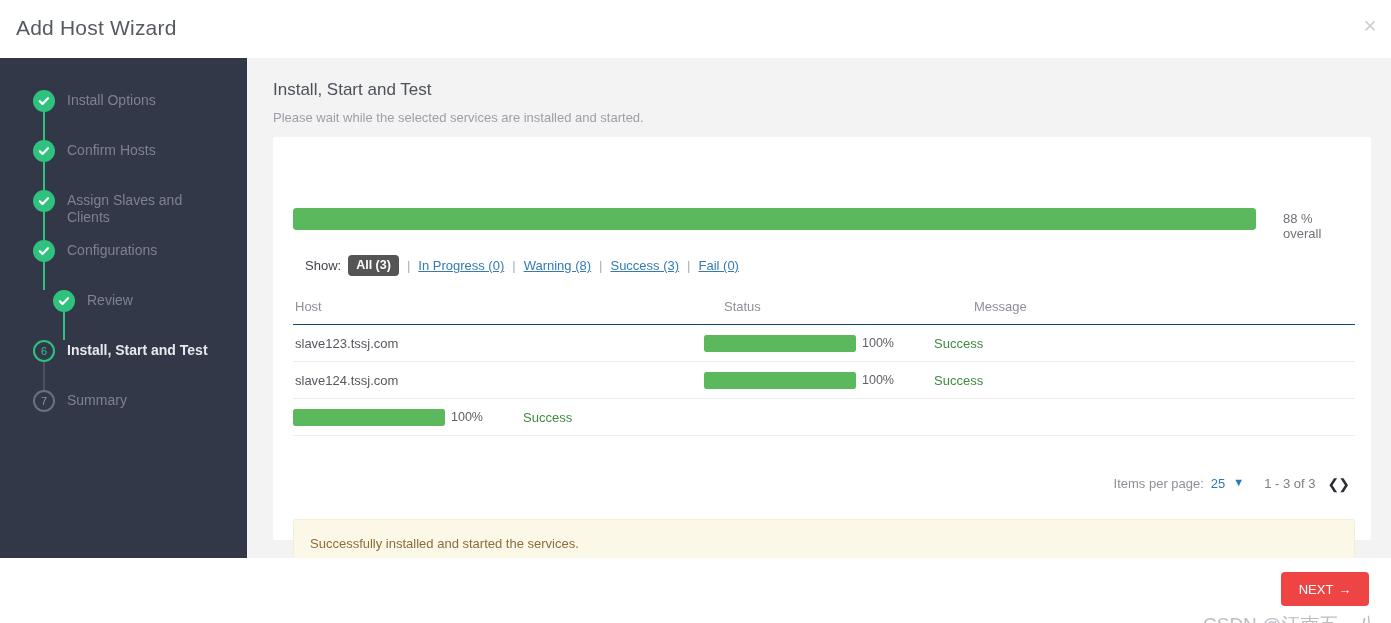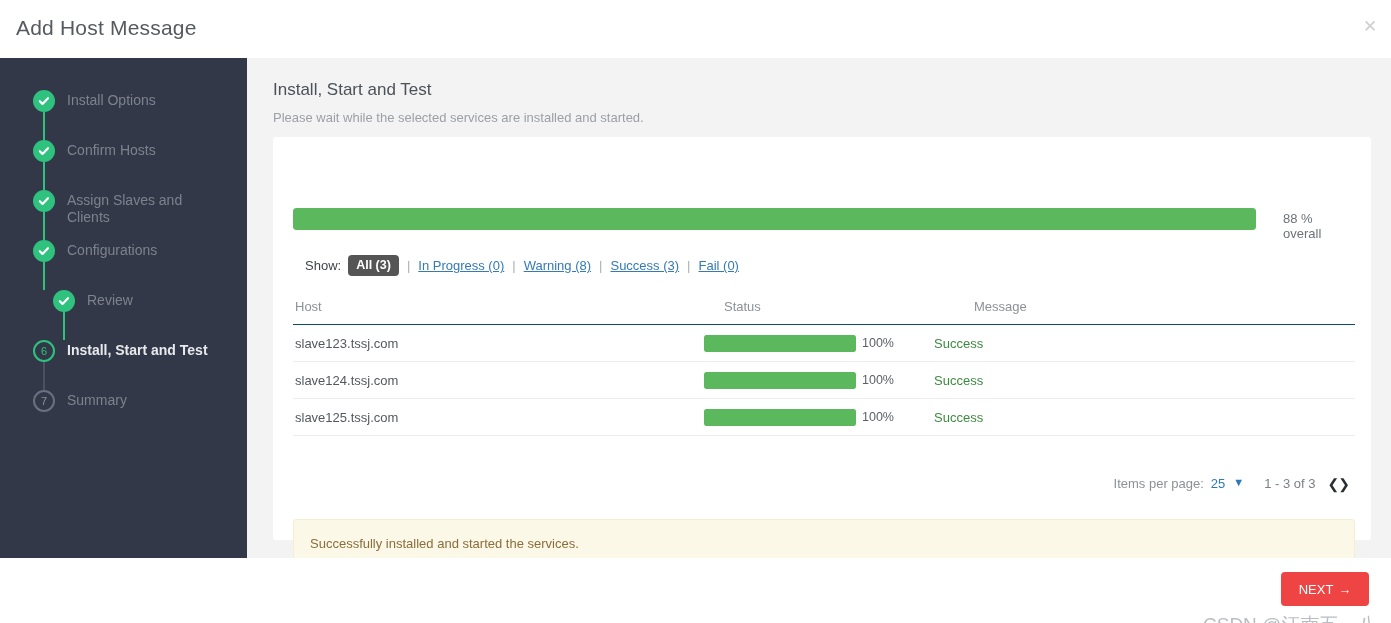--- a/index.html
+++ b/index.html
@@ -159,21 +159,21 @@
     position: absolute; left: 1203px; top: 612px;
     font-size: 19px; color: #b9bdc2; white-space: nowrap; user-select: none;
   }
 </style>
 </head>
 <body>
 
 <div id="app">
 
   <div class="titlebar">
-    <div class="title">Add Host Message</div>
+    <div class="title">Add Host Wizard</div>
     <div class="close-icon">✕</div>
   </div>
 
   <div class="sidebar">
     <div class="steps" id="steps-container">
         <div class="step done" style="position: absolute; left: 0px; top: 32px;">
           <div class="connector"></div>
           <div class="bullet">
             <svg width="12" height="12" viewBox="0 0 12 12">
               <path d="M1.8 6.2 L4.5 8.9 L10 3.2" stroke="#ffffff" stroke-width="2.2" fill="none" stroke-linecap="round" stroke-linejoin="round"></path>
@@ -278,21 +278,20 @@
               <div class="c-host">slave124.tssj.com</div>
               <div class="c-status">
                 <div class="row-bar">
                   <div class="row-fill" style="width: 100%;"></div>
                 </div>
                 <span class="row-pct">100%</span>
               </div>
               <div class="c-msg msg-success">Success</div>
             </div>
             <div class="t-row">
-              <div class="c-host">slave125.tssj.com</div>
               <div class="c-status">
                 <div class="row-bar">
                   <div class="row-fill" style="width: 100%;"></div>
                 </div>
                 <span class="row-pct">100%</span>
               </div>
               <div class="c-msg msg-success">Success</div>
             </div>
           </div>
       </div>

